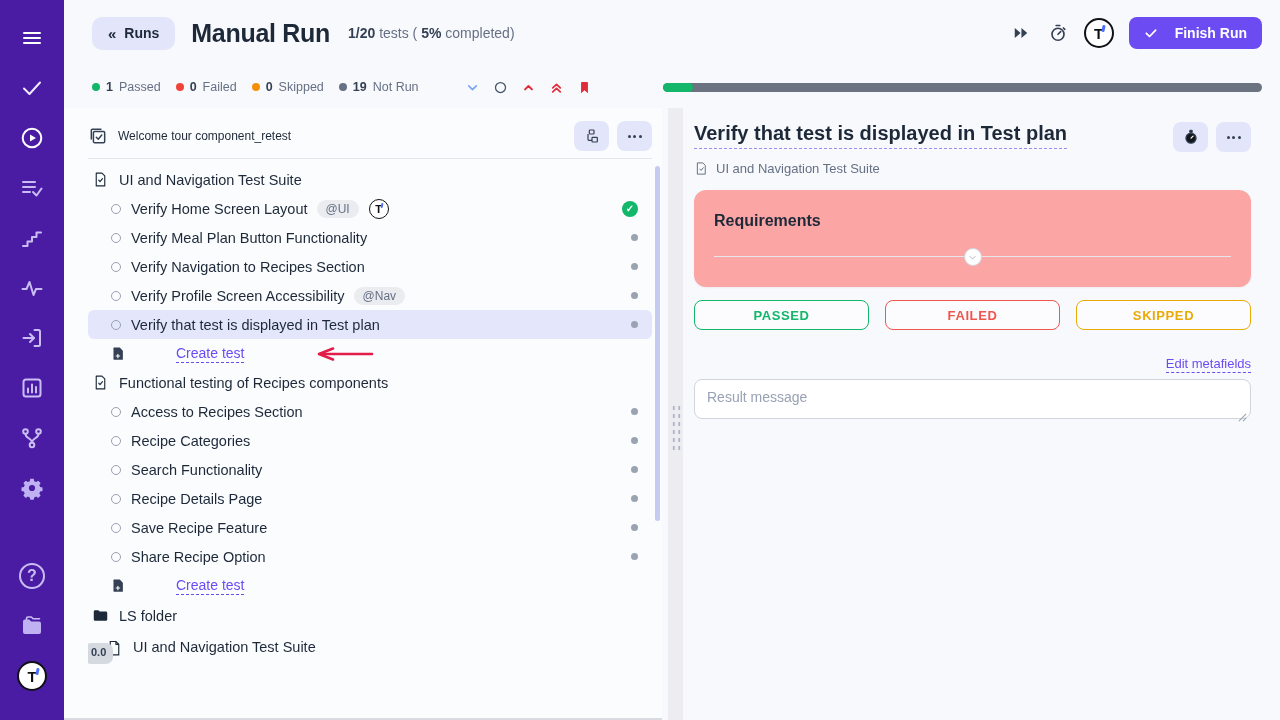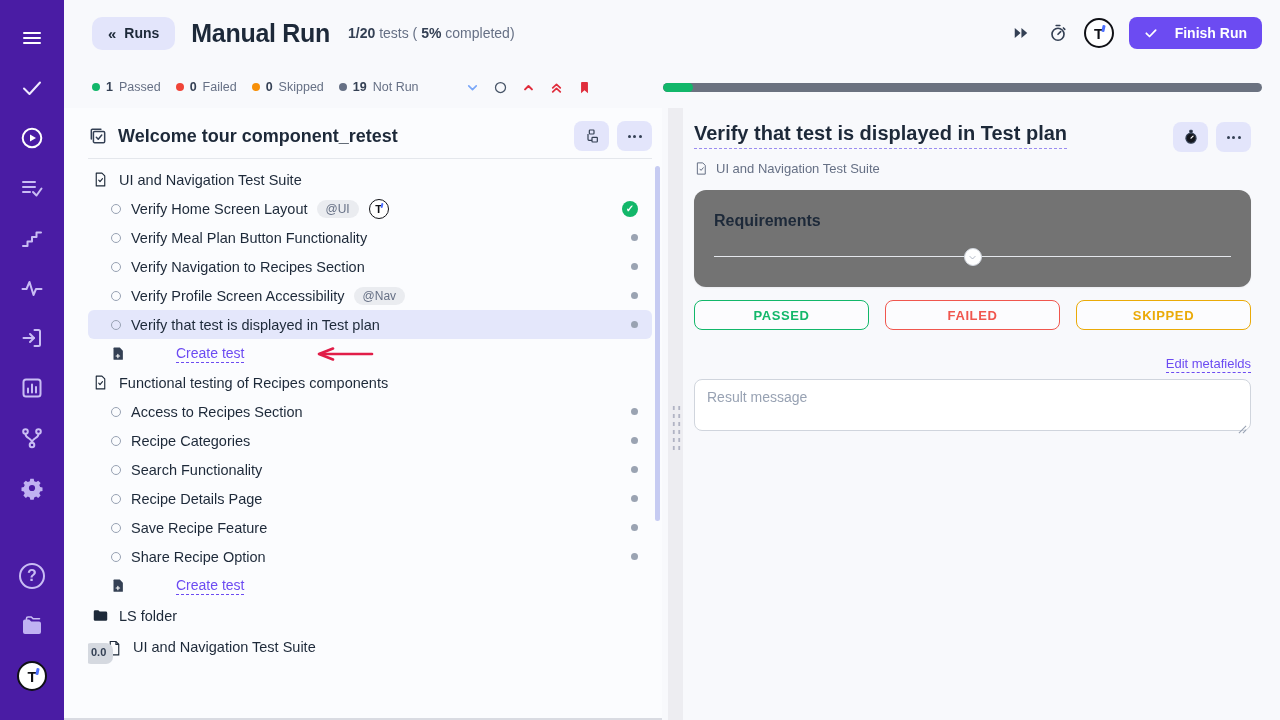--- a/index.html
+++ b/index.html
@@ -61,21 +61,21 @@
   .run-progress-bar { flex:1; margin-left:70px; height:9px; border-radius:6px; background:#6b7280; overflow:hidden; }
   .run-progress-fill { height:100%; background:var(--green,#12b76a); border-radius:6px; }
 
   
   .content { flex:1; display:flex; min-height:0; }
 
   
   .tree-panel { width:598px; position:relative; background:#fbfcfe; padding:6px 0 0 24px; display:flex; flex-direction:column; }
   .tree-header { height:44px; display:flex; align-items:center; gap:10px; padding-right:10px; }
   .tree-header svg.board { width:20px; height:20px; stroke:#344054; stroke-width:1.8; fill:none; stroke-linecap:round; stroke-linejoin:round; }
-  .tree-root-label { font-size:18px; font-weight:700; }
+  .tree-root-label { font-size:12px; font-weight:400; }
   .tree-header-tools { margin-left:auto; display:flex; gap:8px; }
   .tool-btn { width:35px; height:30px; background:var(--lavender,#e3e5fb); border:none; border-radius:8px; cursor:pointer;
     display:flex; align-items:center; justify-content:center; }
   .tool-btn svg { width:16px; height:16px; stroke:#344054; stroke-width:1.8; fill:none; }
   .dots3 { display:flex; gap:2.5px; }
   .dots3 i { width:3px; height:3px; border-radius:50%; background:#344054; }
   .tree-divider { border-bottom:1px solid var(--border,#e4e7ec); margin-right:10px; }
   .tree-scroll { flex:1; overflow:hidden; padding:6px 10px 0 0; }
   .row { height:29px; display:flex; align-items:center; cursor:pointer; border-radius:6px; padding-right:6px; }
   .suite-row { padding-left:4px; font-weight:400; }
@@ -109,41 +109,41 @@
   .grip { position:absolute; left:9px; top:296px; width:11px; height:46px;
     background-image:radial-gradient(#b1b4c4 1.15px, transparent 1.3px); background-size:5.5px 8px; }
 
   
   .detail-panel { flex:1; padding:14px 29px 0 2px; min-width:0; }
   .detail-title-row { display:flex; align-items:flex-start; gap:10px; }
   .detail-title { font-size:20px; font-weight:700; color:#1d2939; border-bottom:1.5px dashed #9b8cf0; padding-bottom:3px; }
   .detail-tools { margin-left:auto; display:flex; gap:8px; }
   .detail-suite { display:flex; align-items:center; gap:7px; margin-top:9px; color:#667085; font-size:13px; }
   .detail-suite svg { width:15px; height:15px; stroke:#667085; stroke-width:1.6; fill:none; stroke-linecap:round; stroke-linejoin:round; }
-  .req-card { margin-top:14px; background:#737373; border-radius:12px; padding:22px 20px 30px; box-shadow:0 1px 2px rgba(16,24,40,.05); }
+  .req-card { margin-top:14px; background:#fca5a5; border-radius:12px; padding:22px 20px 30px; box-shadow:0 1px 2px rgba(16,24,40,.05); }
   .req-title { font-size:16px; font-weight:700; }
   .req-divider { margin-top:26px; border-top:1px solid var(--border,#e4e7ec); position:relative; }
   .req-toggle { position:absolute; left:50%; top:-9px; transform:translateX(-50%); width:18px; height:18px; background:#fff;
     border:1px solid #d0d5dd; border-radius:50%; display:flex; align-items:center; justify-content:center; cursor:pointer; }
   .req-toggle svg { width:9px; height:9px; stroke:#98a2b3; stroke-width:2; fill:none; stroke-linecap:round; stroke-linejoin:round; }
   .result-row { margin-top:24px; display:flex; align-items:center; gap:10px; white-space:nowrap; overflow:hidden; }
   .result-title { font-size:18px; font-weight:700; margin-right:12px; }
   .kbd-icon svg { width:18px; height:18px; stroke:#98a2b3; stroke-width:1.6; fill:none; stroke-linecap:round; }
   .hotkeys { font-size:13px; color:#98a2b3; overflow:hidden; }
   .hotkeys b { color:#344054; font-weight:700; }
   .result-buttons { margin-top:13px; display:flex; gap:16px; }
   .res-btn { flex:1; height:30px; border-radius:8px; background:rgba(255,255,255,.55); font-size:13px; font-weight:700;
     letter-spacing:.6px; cursor:pointer; font-family:inherit; }
   .res-btn.passed { border:1.5px solid var(--green,#12b76a); color:var(--green,#12b76a); }
   .res-btn.failed { border:1.5px solid #f0564e; color:#f0564e; }
   .res-btn.skipped { border:1.5px solid var(--yellow,#eaaa08); color:var(--yellow,#eaaa08); }
   .metafields-row { margin-top:24px; text-align:right; }
   .metafields-link { font-size:13px; color:var(--accent,#6c4bf2); border-bottom:1px dashed var(--accent,#6c4bf2); padding-bottom:1px; text-decoration:none; }
   .textarea-wrap { margin-top:7px; position:relative; }
-  .result-textarea { width:100%; height:52px; border:1px solid #d0d5dd; border-radius:8px; padding:9px 12px; resize:none;
+  .result-textarea { width:100%; height:40px; border:1px solid #d0d5dd; border-radius:8px; padding:9px 12px; resize:none;
     font-family:inherit; font-size:14px; color:#1d2939; background:#fff; outline:none; }
   .result-textarea::placeholder { color:#98a2b3; }
   .resize-corner { position:absolute; right:4px; bottom:6px; width:9px; height:9px; pointer-events:none; }
   .resize-corner svg { width:9px; height:9px; stroke:#98a2b3; stroke-width:1.2; }
 </style>
 </head>
 <body>
 
 <nav class="sidebar">
   <div class="sb-item active">

